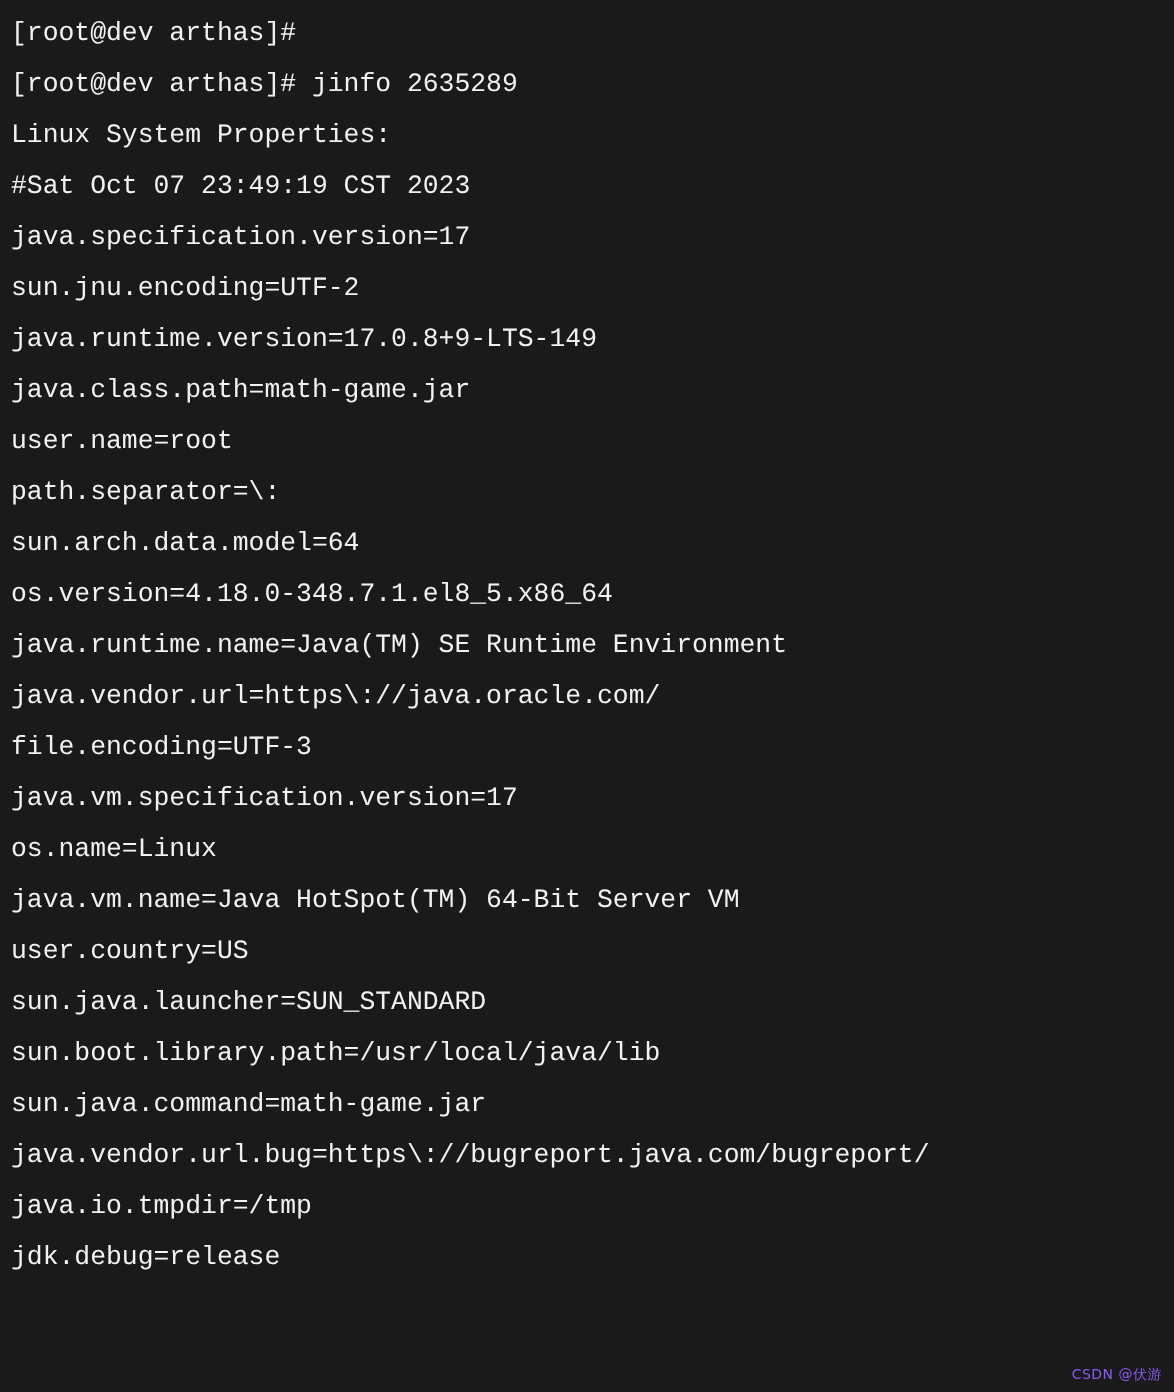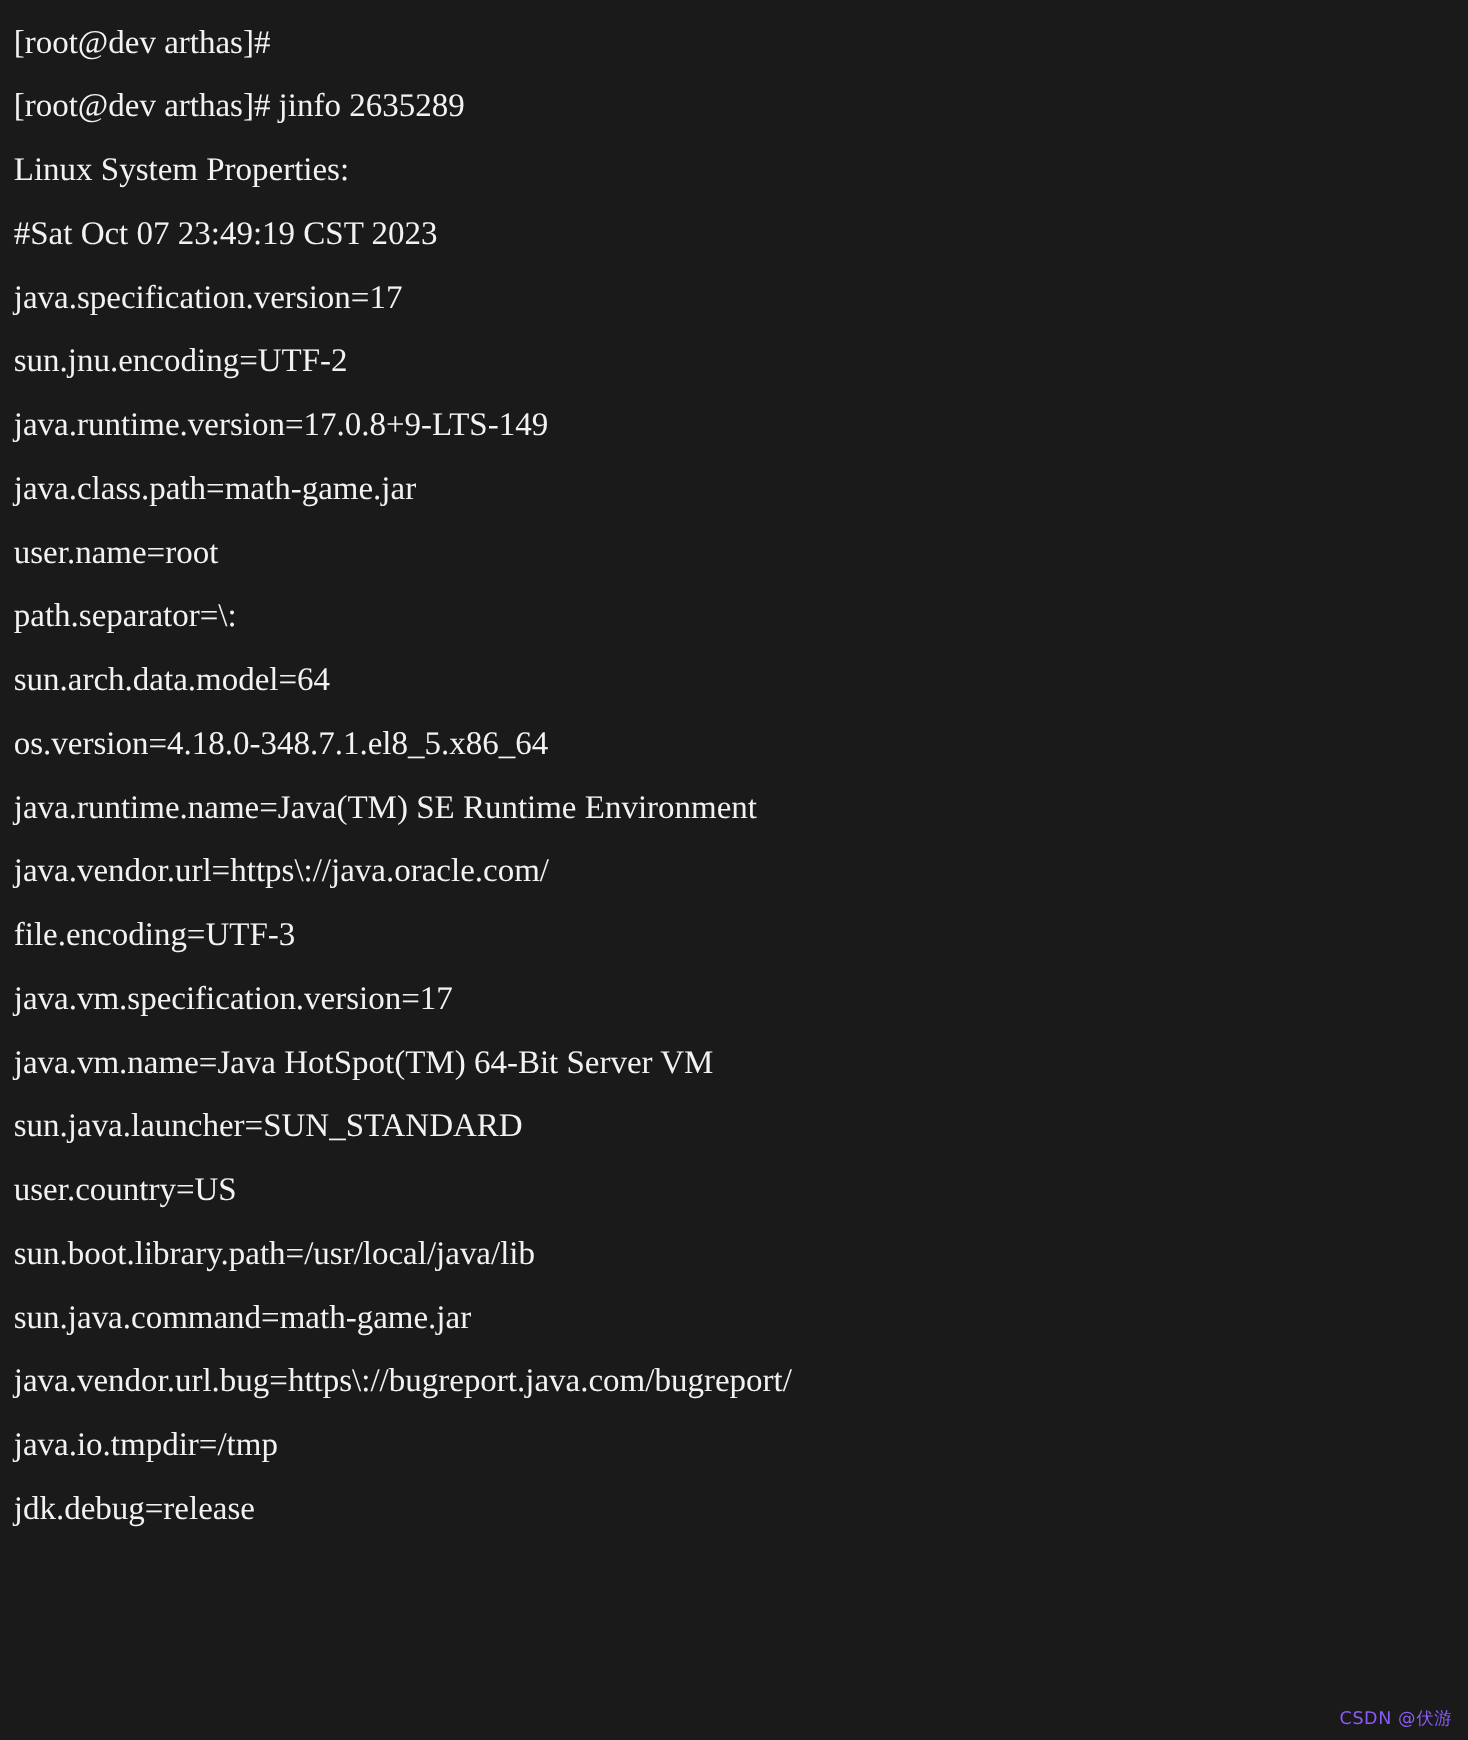--- a/index.html
+++ b/index.html
@@ -17,21 +17,21 @@
     padding: 0;
   }
   #terminal-output {
     position: absolute;
     top: 0;
     left: 11px;
     right: 0;
     padding-top: 8px;
   }
   .term-line {
-    font-family: Liberation Serif, serif;
+    font-family: Liberation Mono, monospace;
     font-size: 26.4px;
     line-height: 51px;
     height: 51px;
     color: #f2f2f2;
     white-space: pre;
     letter-spacing: 0px;
     text-rendering: geometricPrecision;
   }
   #watermark {
     position: absolute;
@@ -58,23 +58,24 @@
     <div class="term-line">java.runtime.version=17.0.8+9-LTS-149</div>
     <div class="term-line">java.class.path=math-game.jar</div>
     <div class="term-line">user.name=root</div>
     <div class="term-line">path.separator=\:</div>
     <div class="term-line">sun.arch.data.model=64</div>
     <div class="term-line">os.version=4.18.0-348.7.1.el8_5.x86_64</div>
     <div class="term-line">java.runtime.name=Java(TM) SE Runtime Environment</div>
     <div class="term-line">java.vendor.url=https\://java.oracle.com/</div>
     <div class="term-line">file.encoding=UTF-3</div>
     <div class="term-line">java.vm.specification.version=17</div>
+    <div class="term-line">os.name=Linux</div>
     <div class="term-line">java.vm.name=Java HotSpot(TM) 64-Bit Server VM</div>
+    <div class="term-line">user.country=US</div>
     <div class="term-line">sun.java.launcher=SUN_STANDARD</div>
-    <div class="term-line">user.country=US</div>
     <div class="term-line">sun.boot.library.path=/usr/local/java/lib</div>
     <div class="term-line">sun.java.command=math-game.jar</div>
     <div class="term-line">java.vendor.url.bug=https\://bugreport.java.com/bugreport/</div>
     <div class="term-line">java.io.tmpdir=/tmp</div>
     <div class="term-line">jdk.debug=release</div>
   </div>
   <div id="watermark">CSDN @伏游</div>
 </div>
 
 </body></html>

